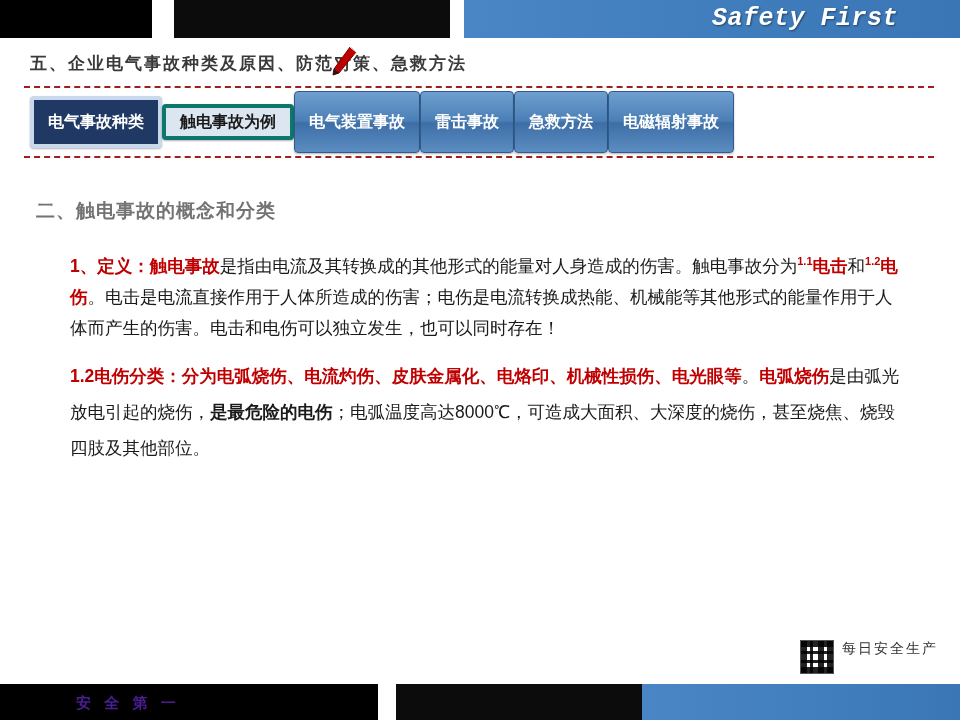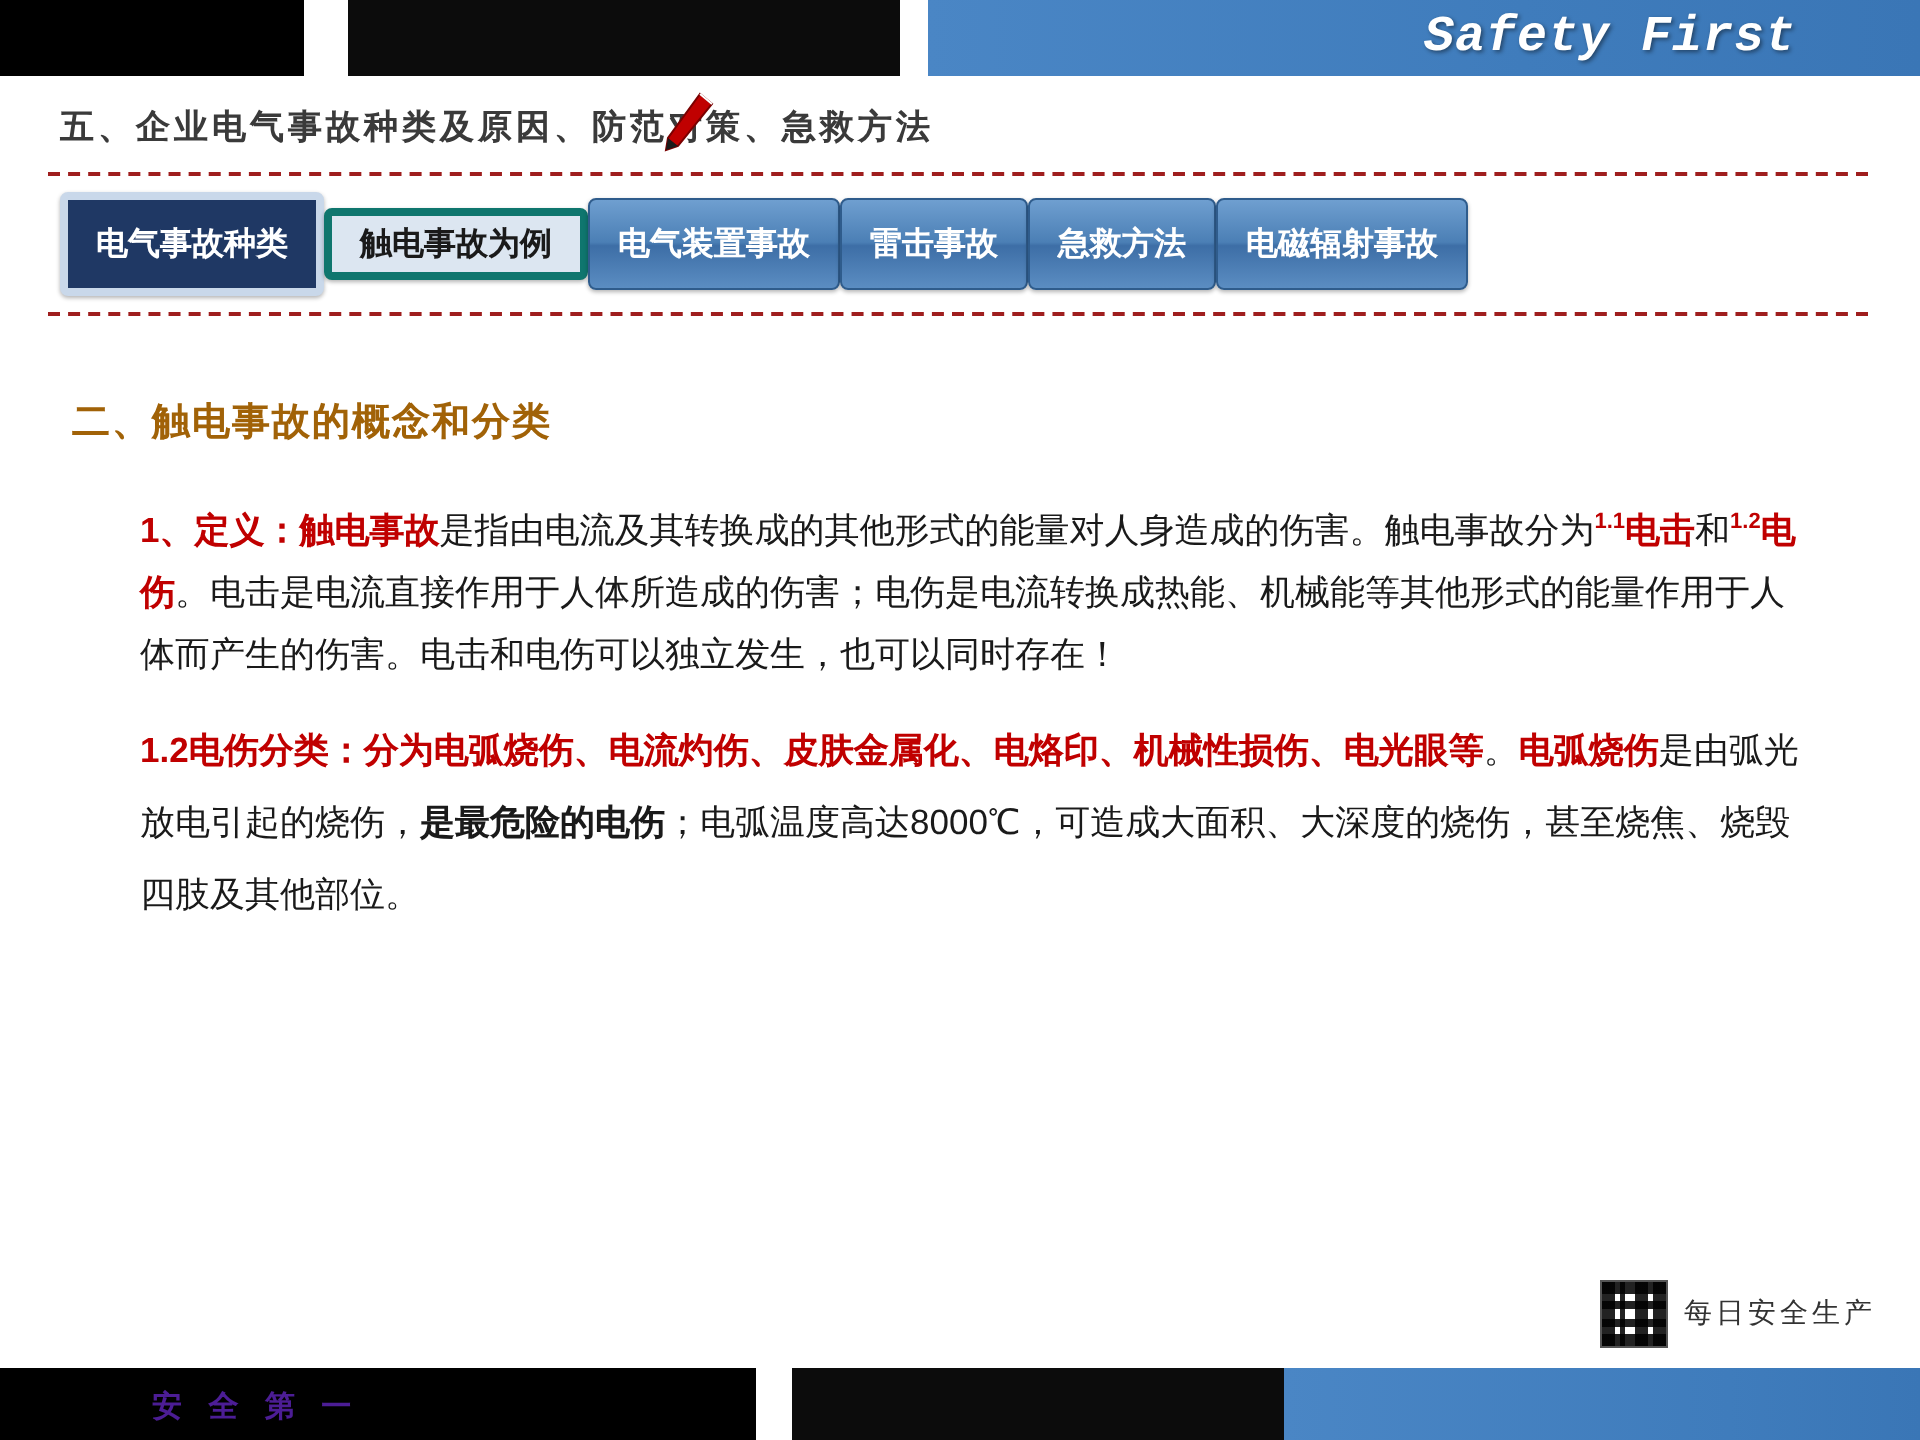--- a/index.html
+++ b/index.html
@@ -56,21 +56,21 @@
   
   .tab-strip {
     position: absolute; top: 86px; left: 24px;
     width: 910px; height: 72px;
     border-top: 2px dashed #9f1e1e;
     border-bottom: 2px dashed #9f1e1e;
     display: flex; align-items: center;
     gap: 0; padding: 0 6px;
   }
   .tab {
-    height: 46px;
+    height: 62px;
     padding: 0 14px;
     display: flex; align-items: center; justify-content: center;
     border-radius: 4px;
     font-size: 16px; font-weight: bold;
     background: linear-gradient(to bottom, #6f9fd0 0%, #4b7fb5 48%, #3d6ea6 52%, #5b8dc2 100%);
     color: #ffffff;
     border: 1px solid #2f5c8c;
     box-shadow: 0 1px 2px rgba(0,0,0,0.3);
     white-space: nowrap;
     font-family: "DejaVu Sans", sans-serif;
@@ -85,21 +85,21 @@
     background: #dce6f1;
     color: #1a1a1a;
     border: 4px solid #0f766e;
     height: 36px;
     font-family: Liberation Serif, serif;
   }
 
   
   .heading2 {
     position: absolute; top: 198px; left: 36px;
-    font-size: 19px; font-weight: bold; color: #a16207;
+    font-size: 19px; font-weight: bold; color: #737373;
     letter-spacing: 1px;
     font-family: "DejaVu Sans", sans-serif;
   }
 
   .content {
     position: absolute; top: 246px; left: 70px; width: 830px;
     font-size: 17.5px; line-height: 31px; color: #1a1a1a;
     font-family: Liberation Sans, sans-serif;
   }
   .content p { margin: 0; }
@@ -131,21 +131,21 @@
   .footer-text {
     position: absolute; bottom: 7px; left: 76px;
     font-size: 15px; font-weight: bold; color: #4c1d95;
     letter-spacing: 4px;
     font-family: "DejaVu Sans", sans-serif;
   }
 
   
   .wechat {
     position: absolute; bottom: 46px; right: 22px;
-    display: flex; align-items: center; gap: 8px;
+    display: flex; align-items: flex-start; gap: 8px;
   }
   .qr {
     width: 34px; height: 34px;
     background:
       linear-gradient(90deg, #222 0 20%, transparent 20% 28%, #222 28% 36%, transparent 36% 52%, #222 52% 72%, transparent 72% 80%, #222 80% 100%),
       linear-gradient(180deg, #222 0 18%, transparent 18% 30%, #222 30% 42%, transparent 42% 58%, #222 58% 70%, transparent 70% 82%, #222 82% 100%);
     background-blend-mode: multiply;
     background-color: #ffffff;
     border: 1px solid #555;
   }

